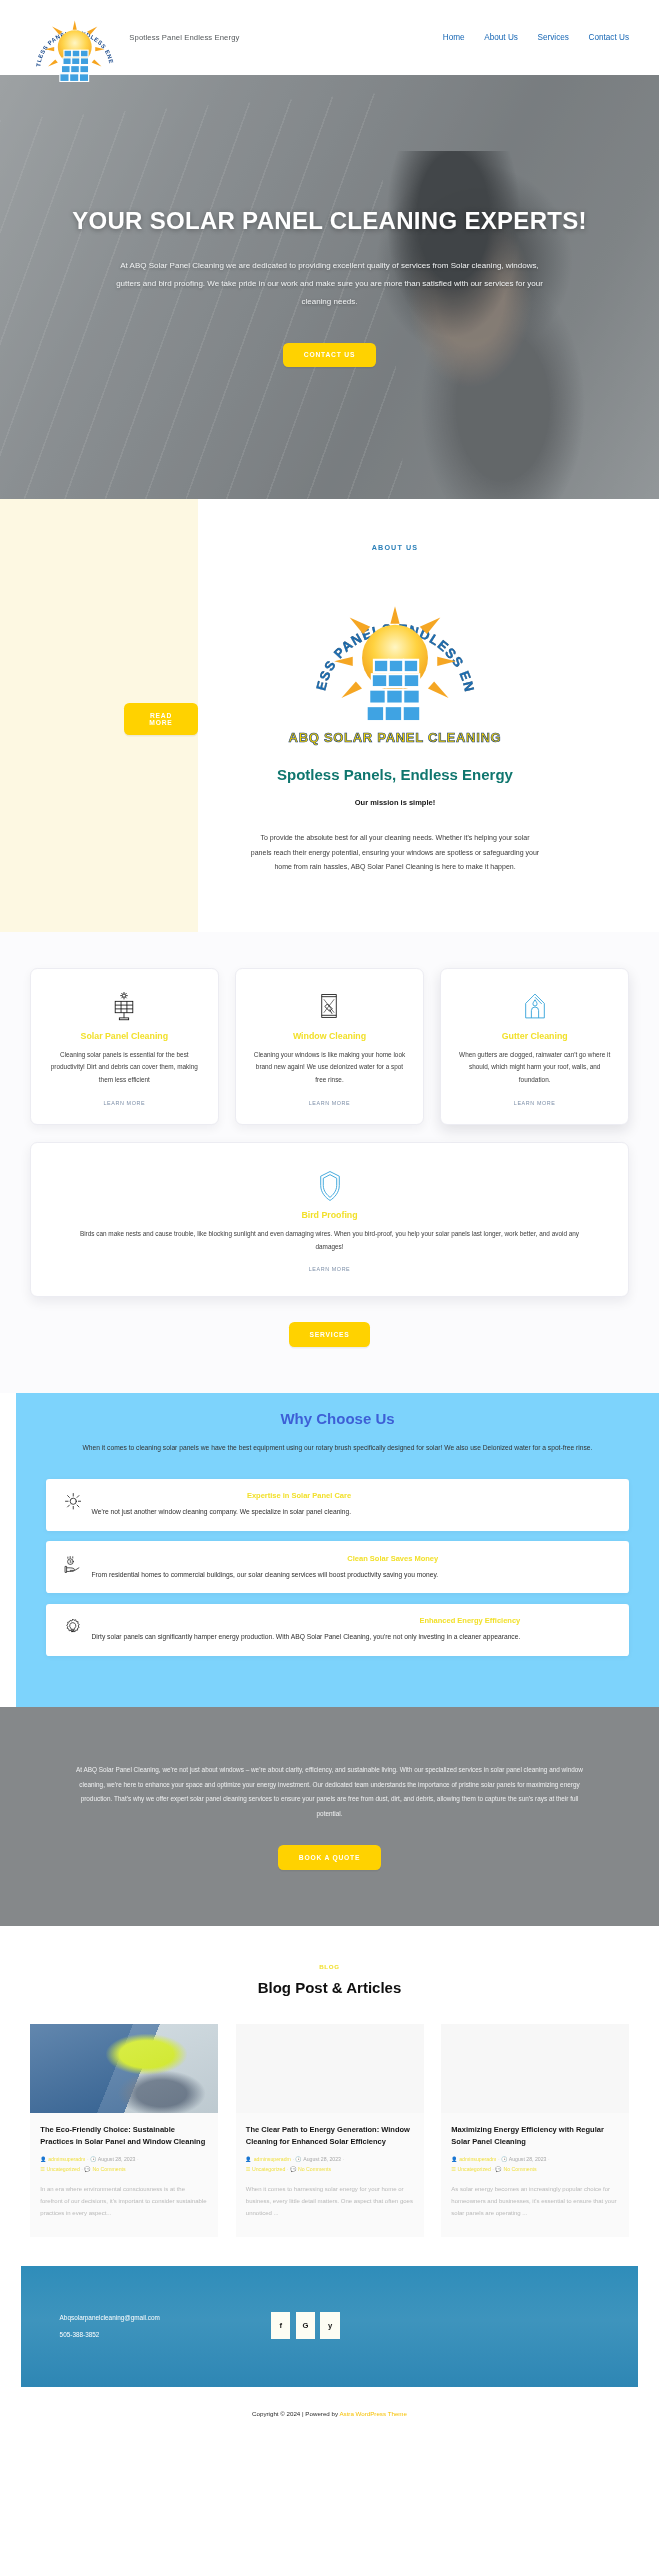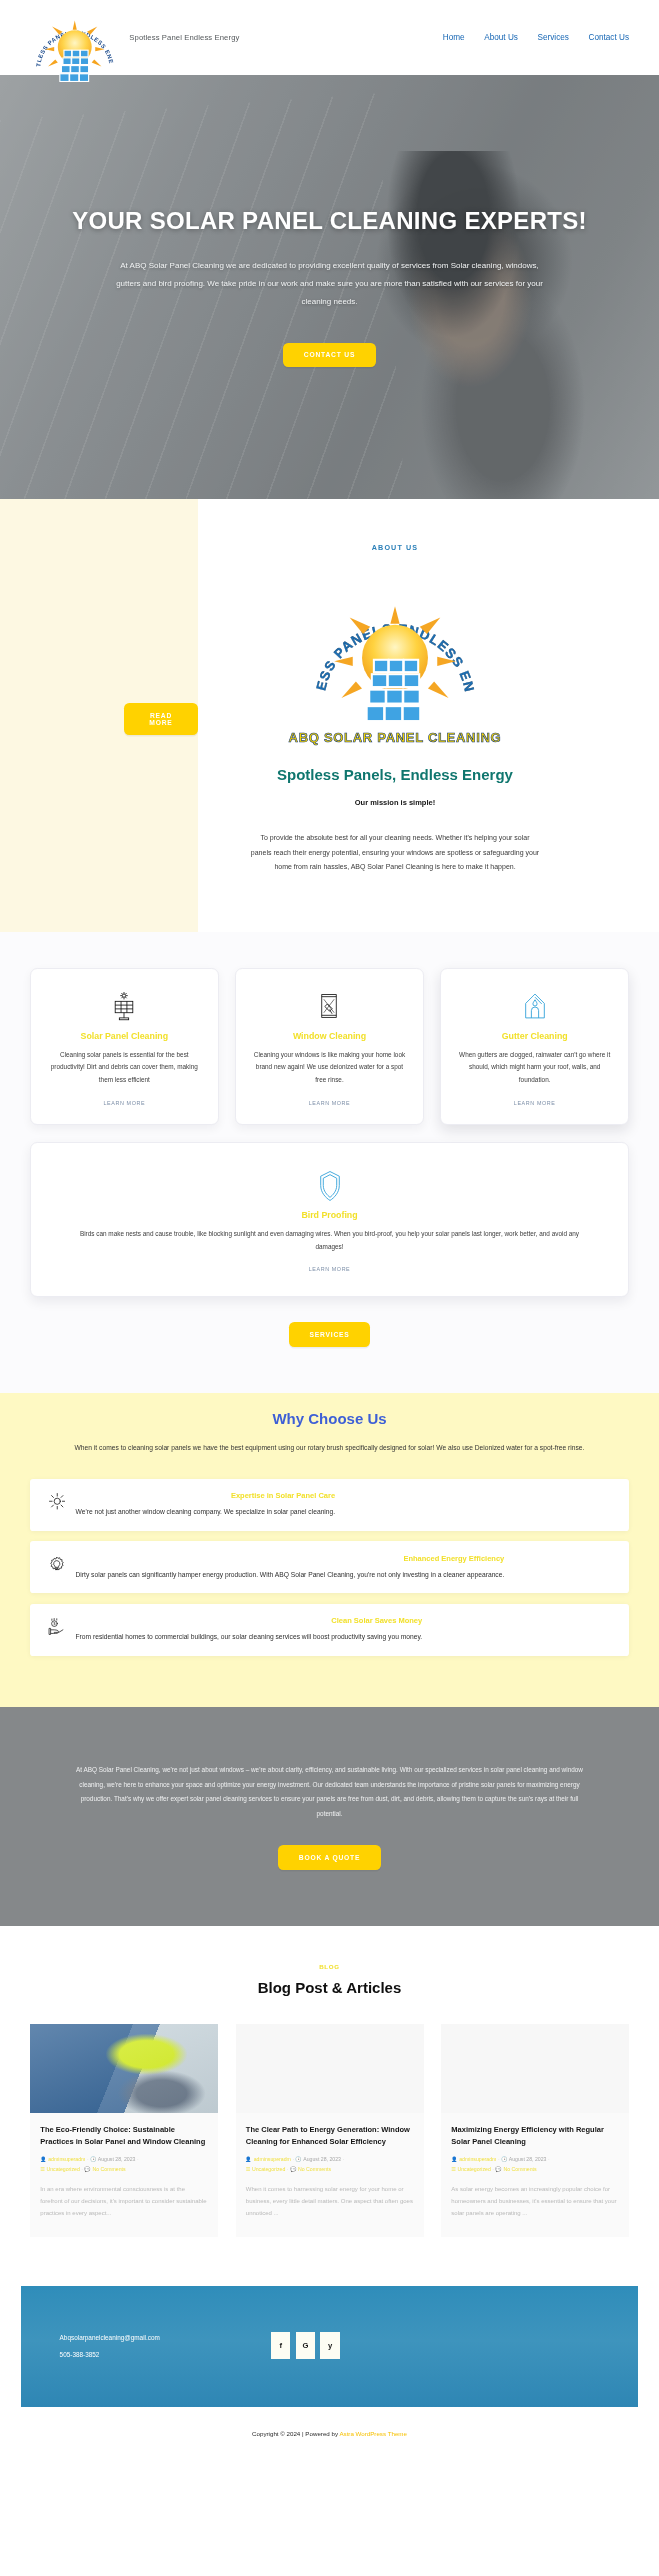--- a/index.html
+++ b/index.html
@@ -226,21 +226,21 @@
     border: 0.5px solid #ececf2;
     border-radius: 7.2px;
     padding: 27px 31px 23px;
     text-align: center;
     box-shadow: 0 4.1px 11.3px rgba(20,20,40,.07);
   }
   .svc-wide .svc-desc { max-width: 505px; margin: 0 auto 11.3px; }
   .services-cta { text-align: center; margin-top: 25px; }
 
   
-  .why { background: #fef9c3; padding: 17.5px 30px 41px; text-align: center; }
+  .why { background: #7dd3fc; padding: 17.5px 30px 41px; text-align: center; margin-left: 16px; }
   .why-title {
     font-size: 15px;
     font-weight: 800;
     color: #3d5fd6;
     margin-bottom: 13.4px;
   }
   .why-sub {
     font-size: 6.7px;
     line-height: 2.1;
     color: #333;
@@ -274,21 +274,21 @@
   }
   .gray-cta p {
     font-size: 6.4px;
     line-height: 2.25;
     color: #f0f1f2;
     max-width: 526px;
     margin-bottom: 24px;
   }
 
   
-  .blog { background: #fff; padding: 37px 30px 49px; text-align: center; }
+  .blog { background: #fff; padding: 37px 30px 29px; text-align: center; }
   .blog-eyebrow {
     font-size: 6.2px; font-weight: 700; letter-spacing: 0.7px;
     color: #f2e02a; margin-bottom: 9.3px;
   }
   .blog-title { font-size: 15px; font-weight: 800; color: #0f0f0f; margin-bottom: 28px; }
   .blog-grid { display: grid; grid-template-columns: repeat(3, 1fr); gap: 17.5px; text-align: left; }
   .blog-card { background: #fafafa; }
   .blog-thumb { height: 89px; width: 100%; }
   .blog-thumb.t1 {
     background:
@@ -556,49 +556,49 @@
       </svg>
     </div>
     <div>
       <div class="why-h">Expertise in Solar Panel Care</div>
       <div class="why-p">We're not just another window cleaning company. We specialize in solar panel cleaning.</div>
     </div>
   </div>
 
   <div class="why-row">
     <div class="why-ico">
-      <svg width="17.5" height="17.5" viewBox="0 0 34 34" fill="none" stroke="#111" stroke-width="1.4">
-        <path d="M17 2 l2.4 2.6 3.4 -1.2 1 3.5 3.6 .3 -.7 3.5 3 1.9 -2.2 2.8 1.9 3 -3.2 1.6 .2 3.6 -3.5 .1 -1.6 3.2 -3 -1.9 -2.9 2.1 -2-2.9 -3.5 .6 -.5-3.5 -3.3-1.3 1.3-3.3 -2.2-2.8 2.7-2.3 -.8-3.4 3.5-.5 1.5-3.2 3.2 1.4z"></path>
-        <path d="M17 9 a6 6 0 0 1 3.6 10.8 l0 2.2 -7.2 0 0 -2.2 A6 6 0 0 1 17 9 z"></path>
-        <line x1="13.6" y1="24" x2="20.4" y2="24"></line>
-        <line x1="14.4" y1="26.4" x2="19.6" y2="26.4"></line>
-      </svg>
-    </div>
-    <div>
-      <div class="why-h">Enhanced Energy Efficiency</div>
-      <div class="why-p">Dirty solar panels can significantly hamper energy production. With ABQ Solar Panel Cleaning, you're not only investing in a cleaner appearance.</div>
-    </div>
-  </div>
-
-  <div class="why-row">
-    <div class="why-ico">
       <svg width="17.5" height="18.5" viewBox="0 0 34 36" fill="none" stroke="#111" stroke-width="1.4" stroke-linecap="round">
         <line x1="12" y1="1" x2="12" y2="4"></line>
           <line x1="17" y1="1.5" x2="17" y2="4"></line>
           <line x1="7.5" y1="2" x2="7.5" y2="4.5"></line>
         <circle cx="12.5" cy="11" r="5.5"></circle>
         <text x="12.5" y="14" font-size="7" text-anchor="middle" fill="#111" stroke="none" font-family="Liberation Sans, sans-serif">$</text>
         <path d="M2 21 l0 11 3 0 0 -11 z"></path>
         <path d="M6 23 c6 0 9 0 12 1 c3 1 3 4 0 4 l-6 0"></path>
         <path d="M6 30 c7 0 11 1 15 -2 l8 -5"></path>
       </svg>
     </div>
     <div>
       <div class="why-h">Clean Solar Saves Money</div>
       <div class="why-p">From residential homes to commercial buildings, our solar cleaning services will boost productivity saving you money.</div>
+    </div>
+  </div>
+
+  <div class="why-row">
+    <div class="why-ico">
+      <svg width="17.5" height="17.5" viewBox="0 0 34 34" fill="none" stroke="#111" stroke-width="1.4">
+        <path d="M17 2 l2.4 2.6 3.4 -1.2 1 3.5 3.6 .3 -.7 3.5 3 1.9 -2.2 2.8 1.9 3 -3.2 1.6 .2 3.6 -3.5 .1 -1.6 3.2 -3 -1.9 -2.9 2.1 -2-2.9 -3.5 .6 -.5-3.5 -3.3-1.3 1.3-3.3 -2.2-2.8 2.7-2.3 -.8-3.4 3.5-.5 1.5-3.2 3.2 1.4z"></path>
+        <path d="M17 9 a6 6 0 0 1 3.6 10.8 l0 2.2 -7.2 0 0 -2.2 A6 6 0 0 1 17 9 z"></path>
+        <line x1="13.6" y1="24" x2="20.4" y2="24"></line>
+        <line x1="14.4" y1="26.4" x2="19.6" y2="26.4"></line>
+      </svg>
+    </div>
+    <div>
+      <div class="why-h">Enhanced Energy Efficiency</div>
+      <div class="why-p">Dirty solar panels can significantly hamper energy production. With ABQ Solar Panel Cleaning, you're not only investing in a cleaner appearance.</div>
     </div>
   </div>
 </section>
 
 <section class="gray-cta">
   <p>At ABQ Solar Panel Cleaning, we're not just about windows – we're about clarity, efficiency, and sustainable living. With our specialized services in solar panel cleaning and window cleaning, we're here to enhance your space and optimize your energy investment. Our dedicated team understands the importance of pristine solar panels for maximizing energy production. That's why we offer expert solar panel cleaning services to ensure your panels are free from dust, dirt, and debris, allowing them to capture the sun's rays at their full potential.</p>
   <button class="btn-yellow">BOOK A QUOTE</button>
 </section>
 
 <section class="blog">

